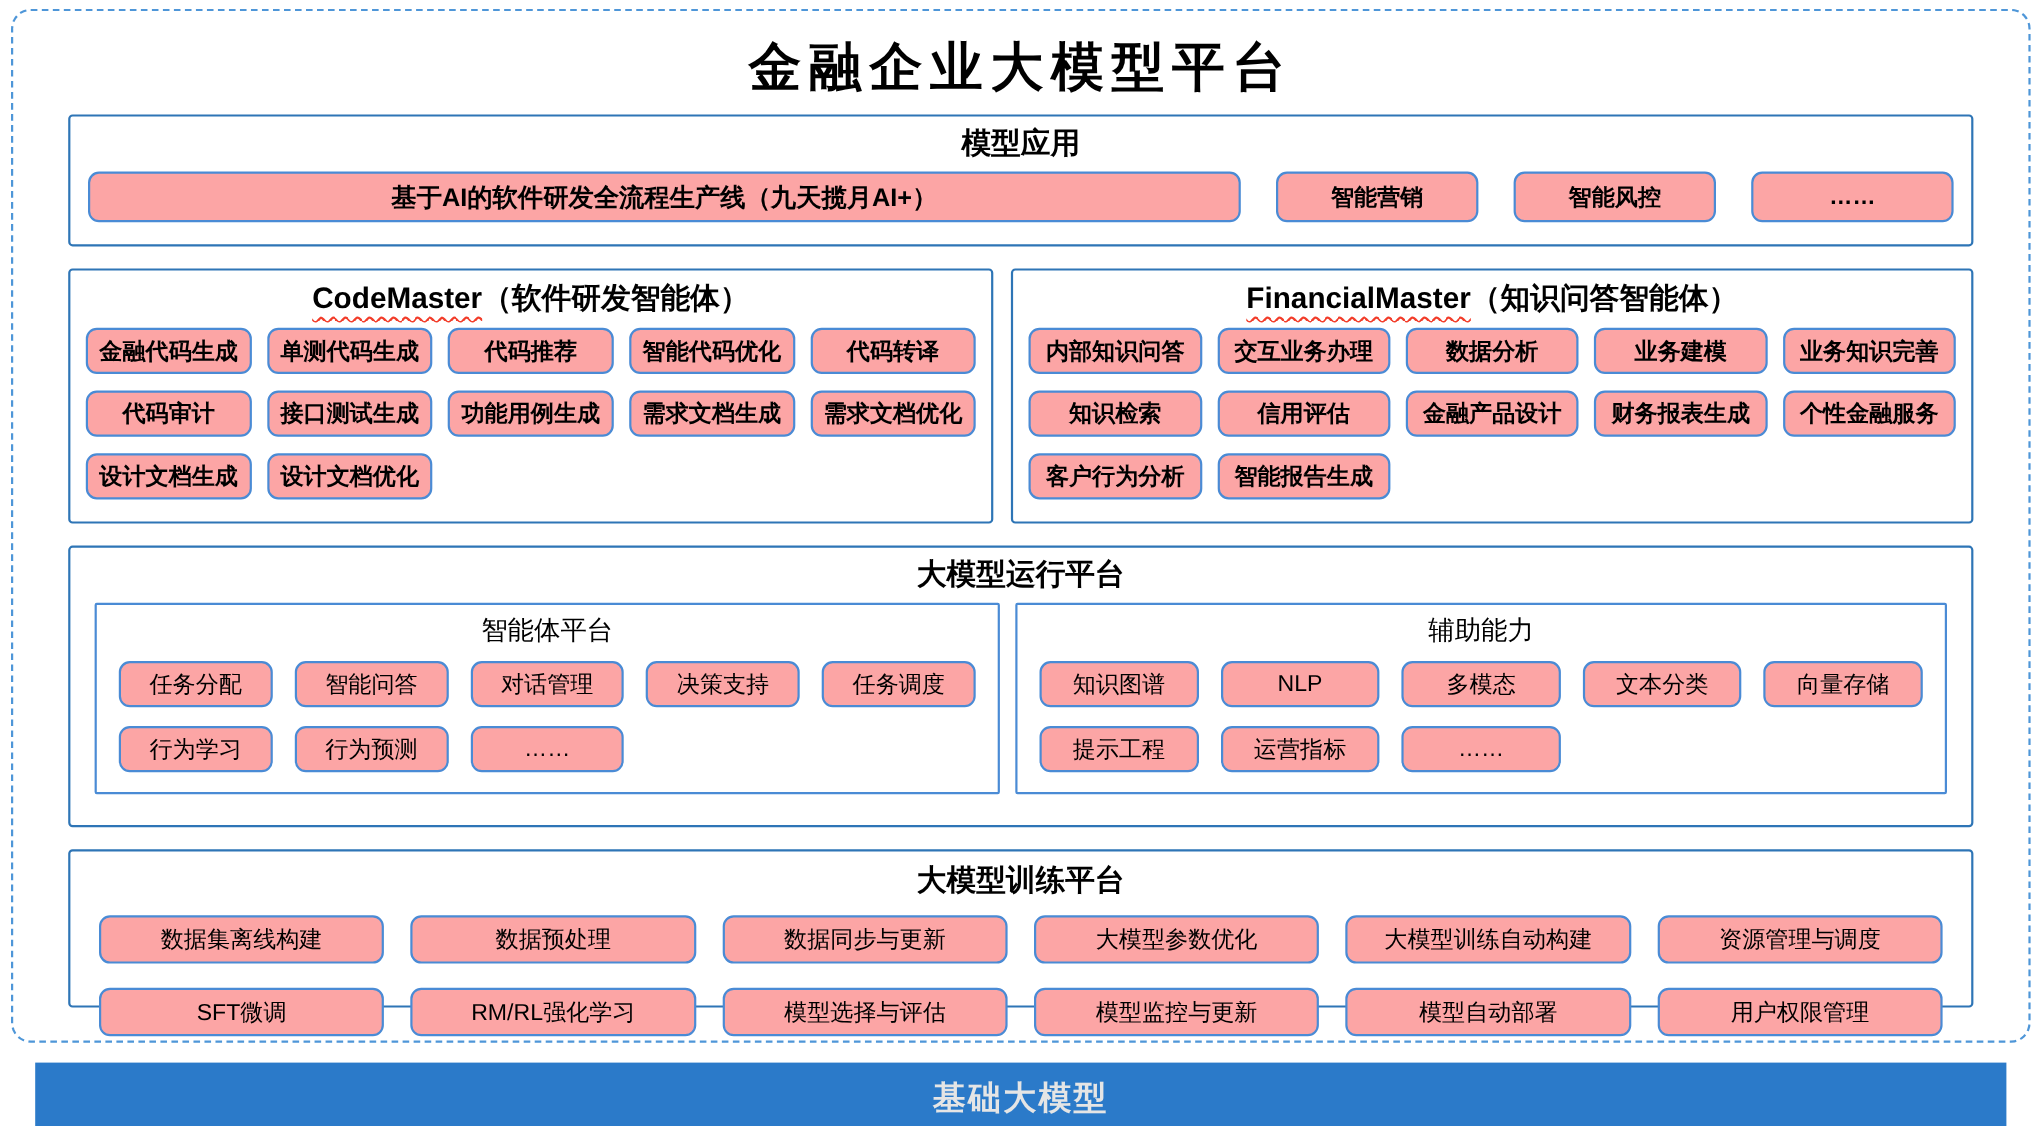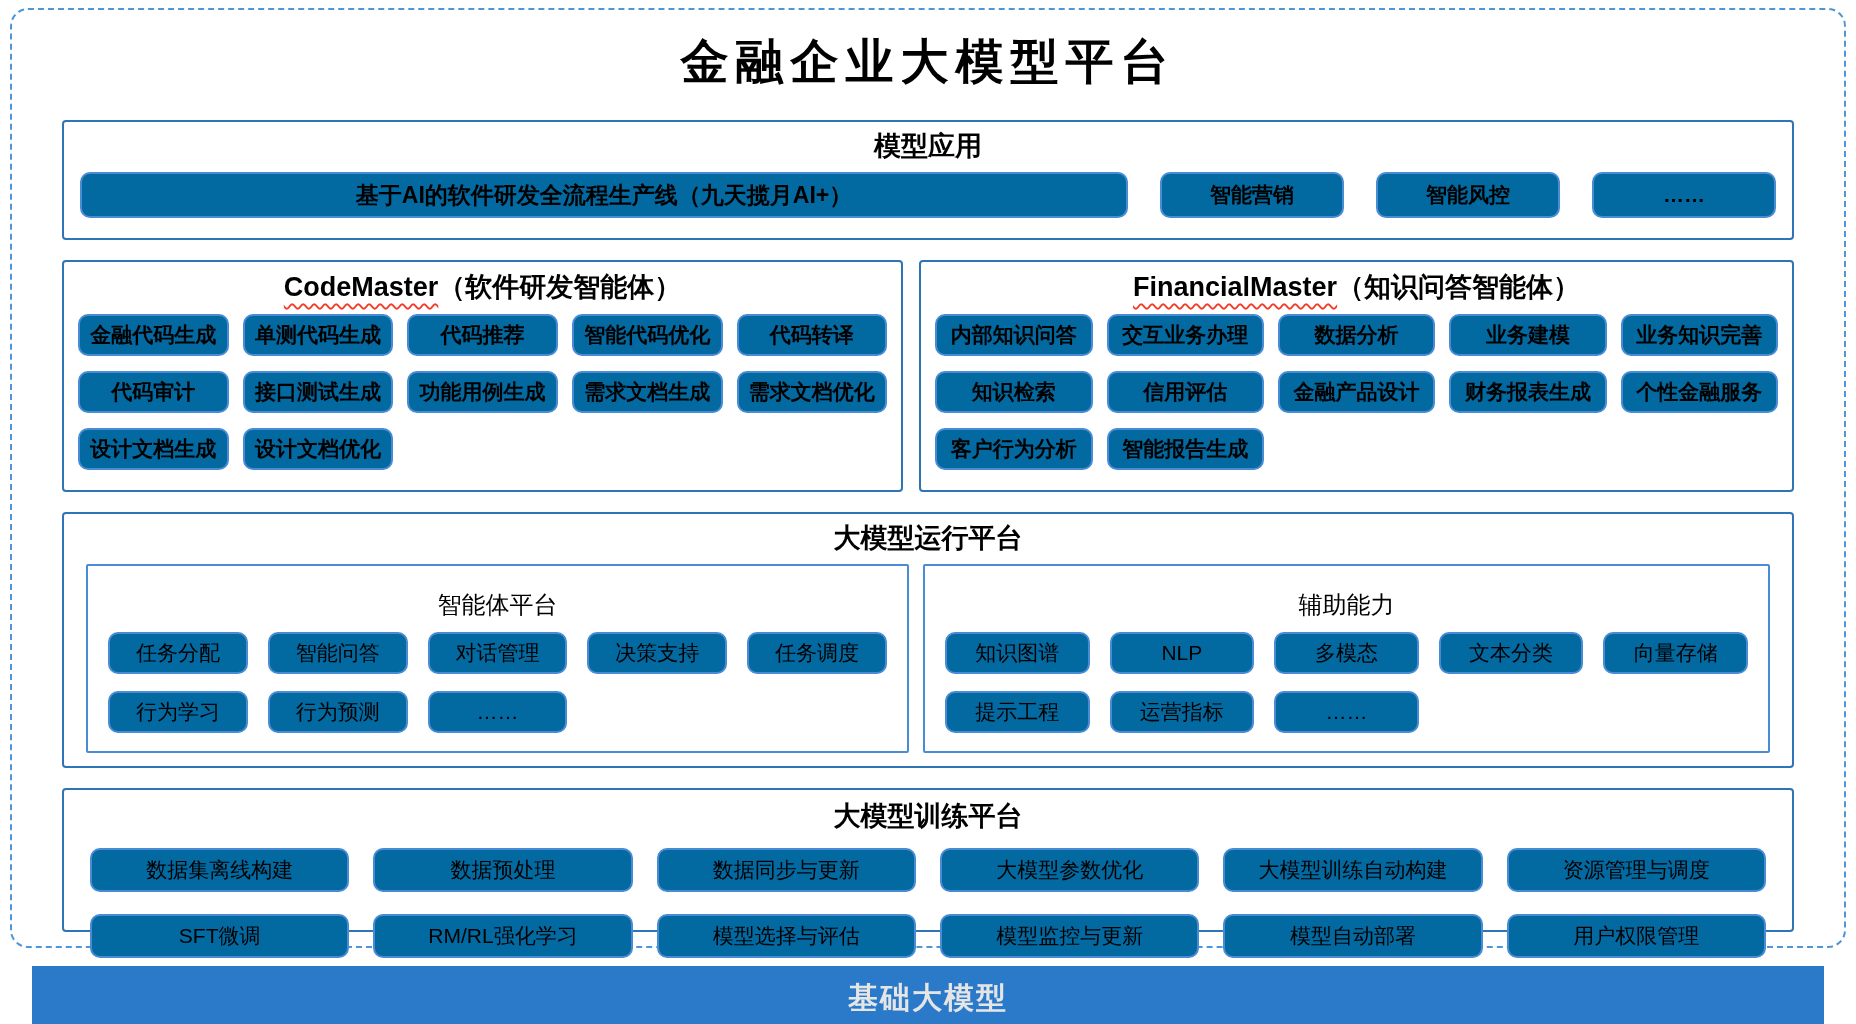--- a/index.html
+++ b/index.html
@@ -19,28 +19,28 @@
     font-weight:bold; font-size:48px; letter-spacing:7px; line-height:74px;
     height:78px;
   }
   
   .section {
     border:2px solid #2e75b6; border-radius:4px; background:#fff;
   }
   .section-header { text-align:center; font-weight:bold; font-size:27px; }
   
   .cap-box {
-    border:2px solid #4a8bd5; border-radius:10px; background:#0369a1;
+    border:2px solid #4a8bd5; border-radius:10px; background:#fca5a5;
     display:flex; align-items:center; justify-content:center;
     font-size:21px; white-space:nowrap; overflow:hidden;
   }
   .bold-boxes .cap-box { font-weight:bold; }
 
   
-  .model-app { margin-top:18px; padding:6px 16px 16px 16px; height:120px; }
+  .model-app { margin-top:2px; padding:6px 16px 16px 16px; height:120px; }
   .model-app-row { display:flex; gap:32px; margin-top:8px; height:46px; }
   .pipeline-box { flex:5.8; font-size:23px; font-weight:bold; }
   .model-app-row .small { flex:1; }
 
   
   .agents-row { display:flex; gap:16px; margin-top:20px; }
   .agent-section { padding:4px 14px 18px 14px; height:232px; }
   .agent-section.cm { flex:0.96; }
   .agent-section.fm { flex:1; }
   .agent-header { text-align:center; font-size:27px; font-weight:bold; line-height:42px; margin-bottom:6px; }
@@ -49,21 +49,21 @@
     text-decoration-color:#f23d2a; text-decoration-thickness:2px;
     text-underline-offset:7px; text-decoration-skip-ink:none;
   }
   .grid4 { display:grid; grid-template-columns:repeat(5,1fr); gap:15px 14px; }
   .grid4 .cap-box { height:42px; }
 
   
   .runtime { margin-top:20px; padding:6px 22px 20px 22px; height:256px; }
   .runtime-inner { display:flex; gap:14px; margin-top:8px; }
   .sub-panel {
-    border:2px solid #4a8bd5; border-radius:2px; padding:20px 20px 18px 20px;
+    border:2px solid #4a8bd5; border-radius:2px; padding:5px 20px 18px 20px;
   }
   .sub-panel.left { flex:0.97; }
   .sub-panel.right { flex:1; }
   .sub-header { text-align:center; font-size:24px; font-weight:400; line-height:38px; margin-bottom:8px; }
   .grid4 .cap-box, .sub-panel .cap-box { font-weight:400; }
   .agents-row .cap-box { font-weight:bold; }
   .sub-panel .grid4 { gap:17px 20px; }
 
   
   .training { margin-top:20px; padding:8px 26px 22px 26px; height:144px; }

